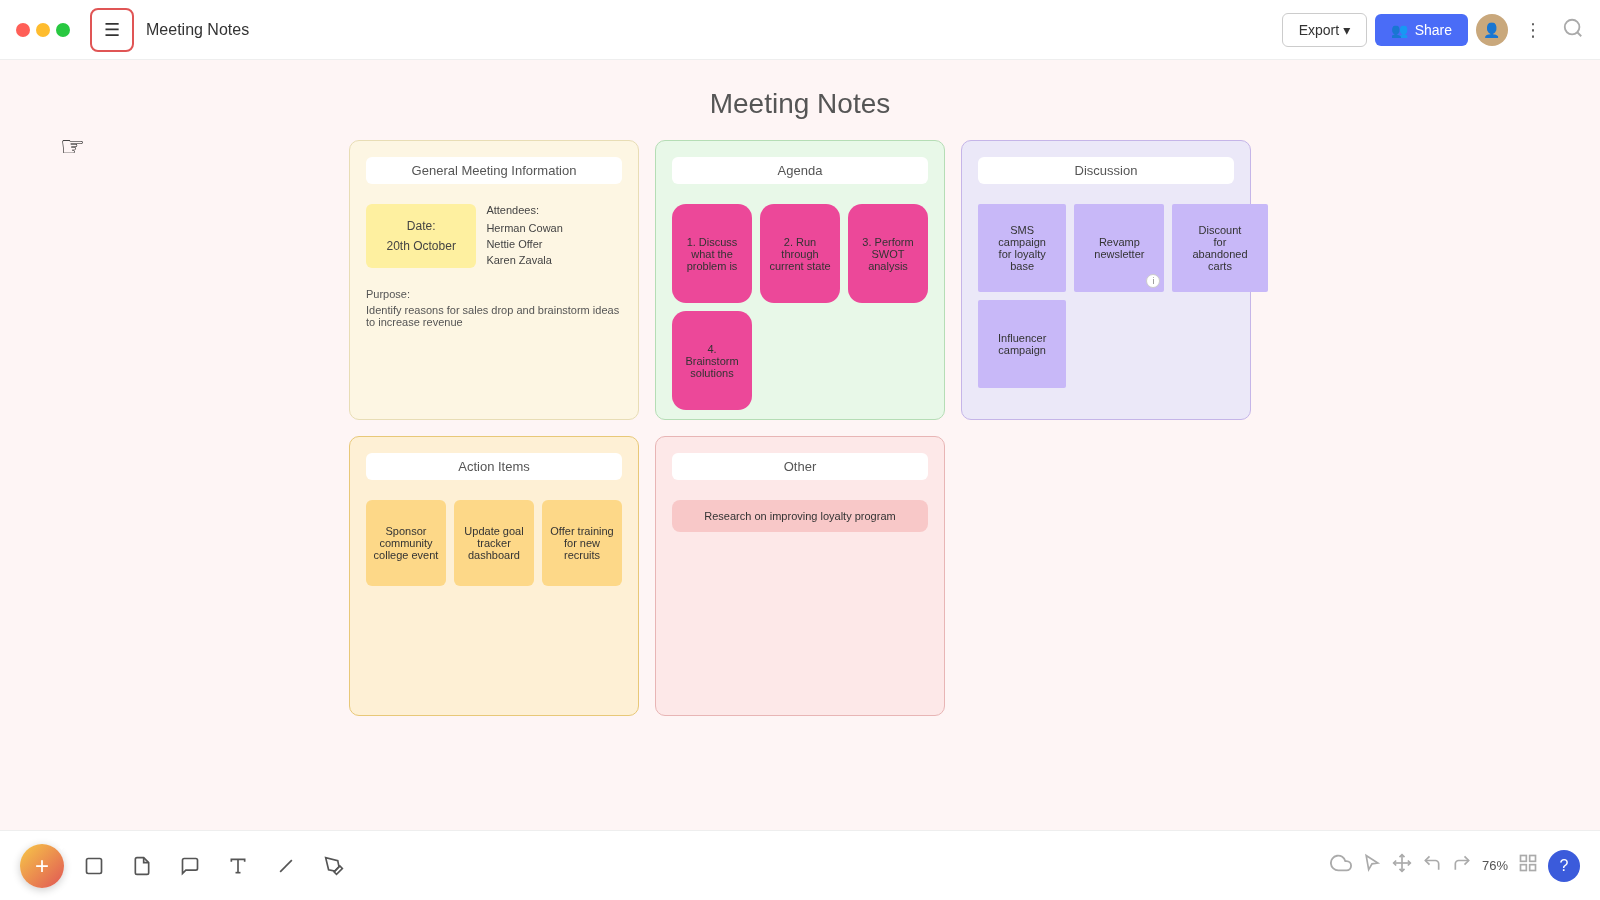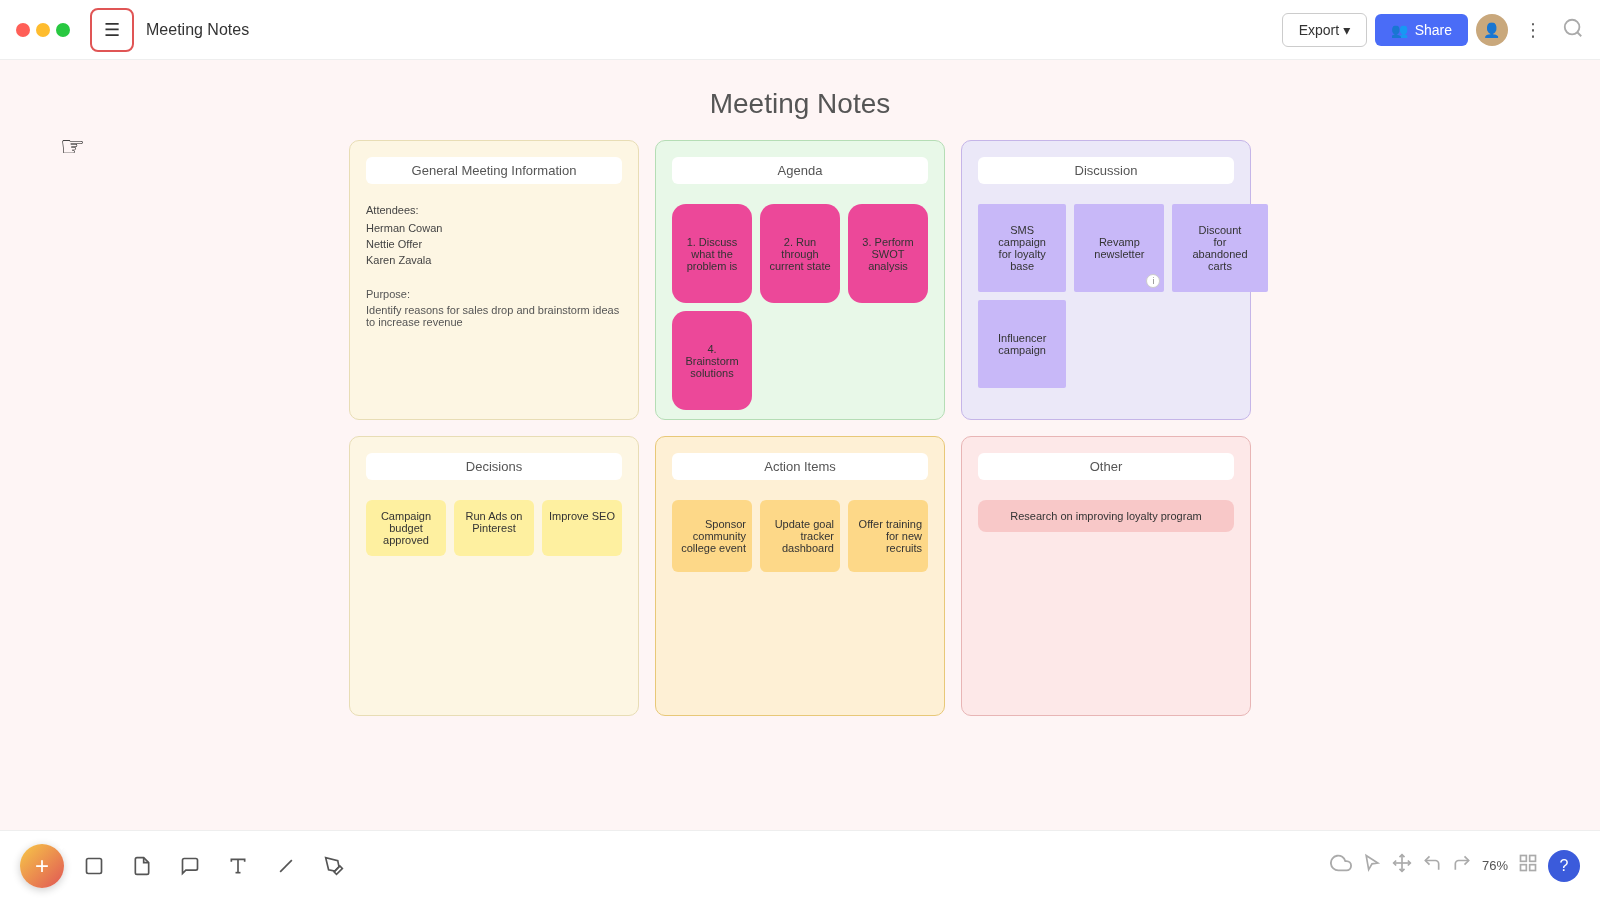--- a/index.html
+++ b/index.html
@@ -247,22 +247,22 @@
     .actions-row {
       display: flex;
       gap: 8px;
     }
     .act-item {
       background: #fdd888;
       border-radius: 6px;
       font-size: 11px;
       color: #333;
       flex: 1;
-      text-align: right;
-      padding: 18px 6px;
+      text-align: center;
+      padding: 25px 6px;
     }
 
     
     .other-row {
       display: flex;
       gap: 8px;
     }
     .other-item {
       background: #f8c8c8;
       border-radius: 8px;
@@ -374,20 +374,24 @@
 </div>
 
 <div class="canvas">
   <h1 class="canvas-title">Meeting Notes</h1>
 
   <div class="boards-grid">
 
     <div class="board-card board-general">
       <div class="card-title">General Meeting Information</div>
       <div class="general-body">
+        <div class="date-box">
+          <div>Date:</div>
+          <div>20th October</div>
+        </div>
         <div class="attendees-box">
           <div class="label">Attendees:</div>
           <div class="name">Herman Cowan</div>
           <div class="name">Nettie Offer</div>
           <div class="name">Karen Zavala</div>
         </div>
       </div>
       <div class="purpose-box">
         <div class="label">Purpose:</div>
         <div>Identify reasons for sales drop and brainstorm ideas to increase revenue</div>
@@ -410,28 +414,20 @@
         <div class="disc-item">SMS campaign for loyalty base</div>
         <div class="disc-item">
           Revamp newsletter
           <div class="info-badge">i</div>
         </div>
         <div class="disc-item">Discount for abandoned carts</div>
         <div class="disc-item">Influencer campaign</div>
       </div>
     </div>
 
-    <div class="board-card board-decisions">
-      <div class="card-title">Decisions</div>
-      <div class="decisions-row">
-        <div class="dec-item">Campaign budget approved</div>
-        <div class="dec-item">Run Ads on Pinterest</div>
-        <div class="dec-item">Improve SEO</div>
-      </div>
-    </div>
 
     <div class="board-card board-actions">
       <div class="card-title">Action Items</div>
       <div class="actions-row">
         <div class="act-item">Sponsor community college event</div>
         <div class="act-item">Update goal tracker dashboard</div>
         <div class="act-item">Offer training for new recruits</div>
       </div>
     </div>
 

